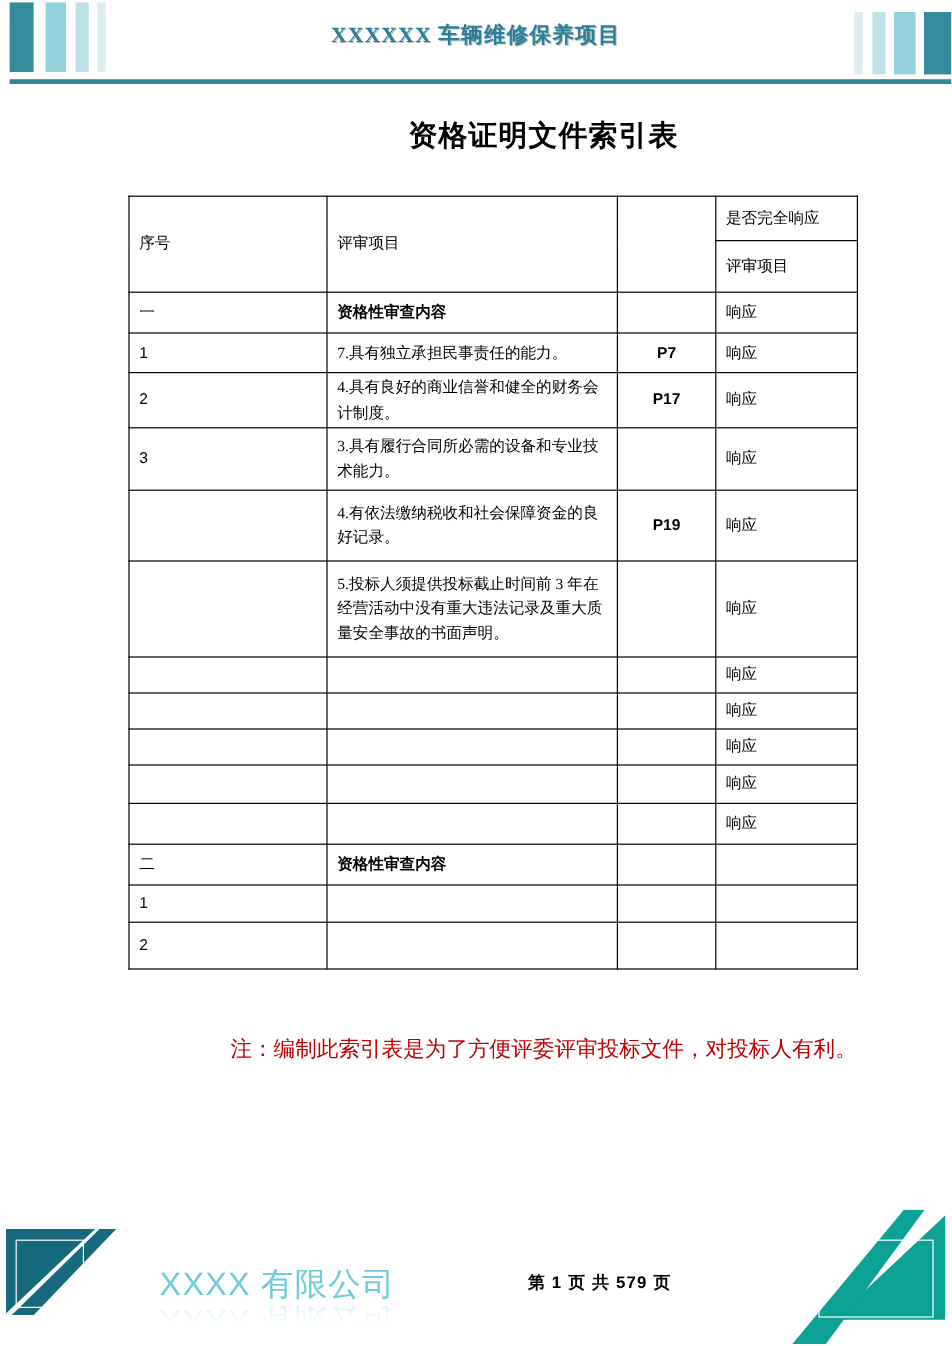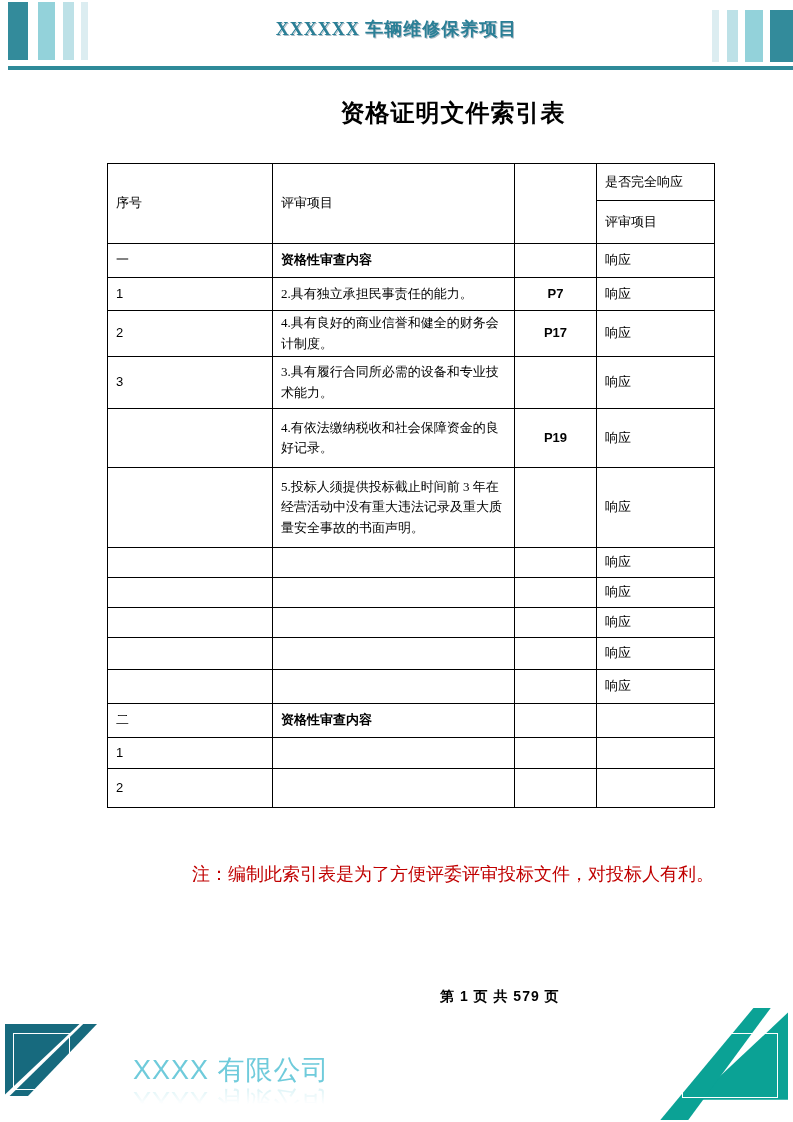--- a/index.html
+++ b/index.html
@@ -23,21 +23,21 @@
   table.index{position:absolute;left:107px;top:163px;width:607px;border-collapse:collapse;
         table-layout:fixed;}
   table.index td{border:1px solid #000;vertical-align:middle;padding:2px 8px;
         font-size:13px;line-height:1.55;word-break:break-all;}
   td.c-num{font-family:Liberation Sans, sans-serif;font-size:13px;}
   td.c-page{text-align:center;padding:2px 1px;font-family:"Liberation Sans",sans-serif;
         font-weight:bold;font-size:16px;}
   td.sec{font-weight:bold;font-size:13.5px;}
   .note{position:absolute;left:107px;top:862px;width:692px;text-align:center;
         color:#c00000;font-size:18px;}
-  .page-info{position:absolute;left:440px;top:988px;font-size:14px;font-weight:bold;
+  .page-info{position:absolute;left:440px;top:1060px;font-size:14px;font-weight:bold;
         font-family:"Liberation Sans",sans-serif;letter-spacing:1px;}
   .logo-left{position:absolute;left:5px;top:1024px;width:92px;height:72px;}
   .logo-left .tri-main{position:absolute;inset:0;background:#176a7e;
         clip-path:polygon(0 0,81% 0,0 98%);}
   .logo-left .tri-sliver{position:absolute;inset:0;background:#176a7e;
         clip-path:polygon(85% 0,100% 0,25% 100%,5% 100%);}
   .logo-left .sq{position:absolute;left:8px;top:9px;width:55px;height:55px;
         border:1px solid #fff;}
   .company{position:absolute;left:133px;top:1056px;font-size:27px;letter-spacing:1px;
         color:#6fcbdb;font-family:"Liberation Sans",sans-serif;line-height:1.1;text-align:center;}
@@ -90,21 +90,21 @@
       </tr>
 
       <tr style="height:34px">
         <td class="c-num">一</td>
         <td class="sec">资格性审查内容</td>
         <td class="c-page"></td>
         <td>响应</td>
       </tr>
       <tr style="height:33px">
         <td class="c-num">1</td>
-        <td>2.具有独立承担民事责任的能力。</td>
+        <td>7.具有独立承担民事责任的能力。</td>
         <td class="c-page">P7</td>
         <td>响应</td>
       </tr>
       <tr style="height:46px">
         <td class="c-num">2</td>
         <td>4.具有良好的商业信誉和健全的财务会计制度。</td>
         <td class="c-page">P17</td>
         <td>响应</td>
       </tr>
       <tr style="height:52px">

